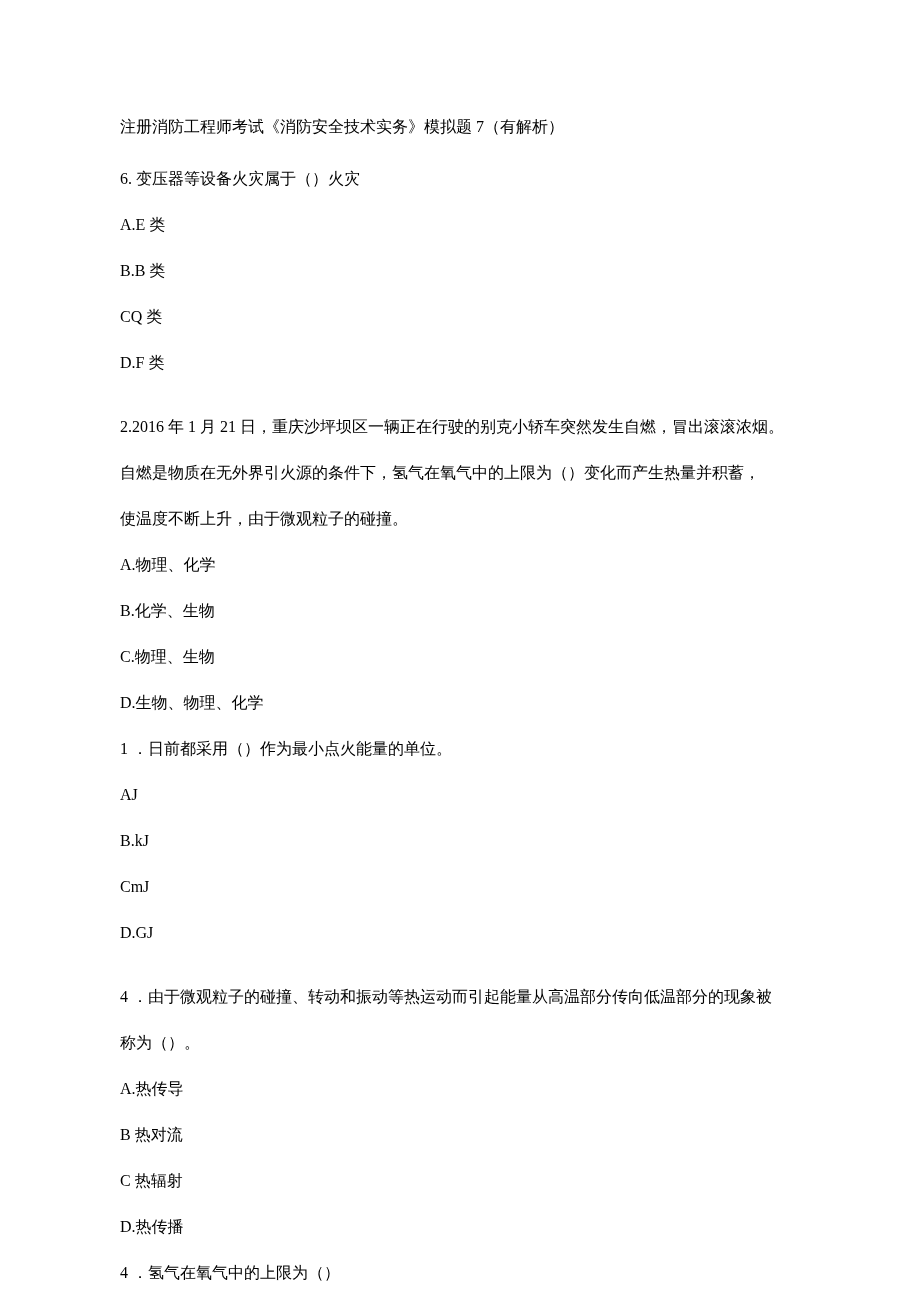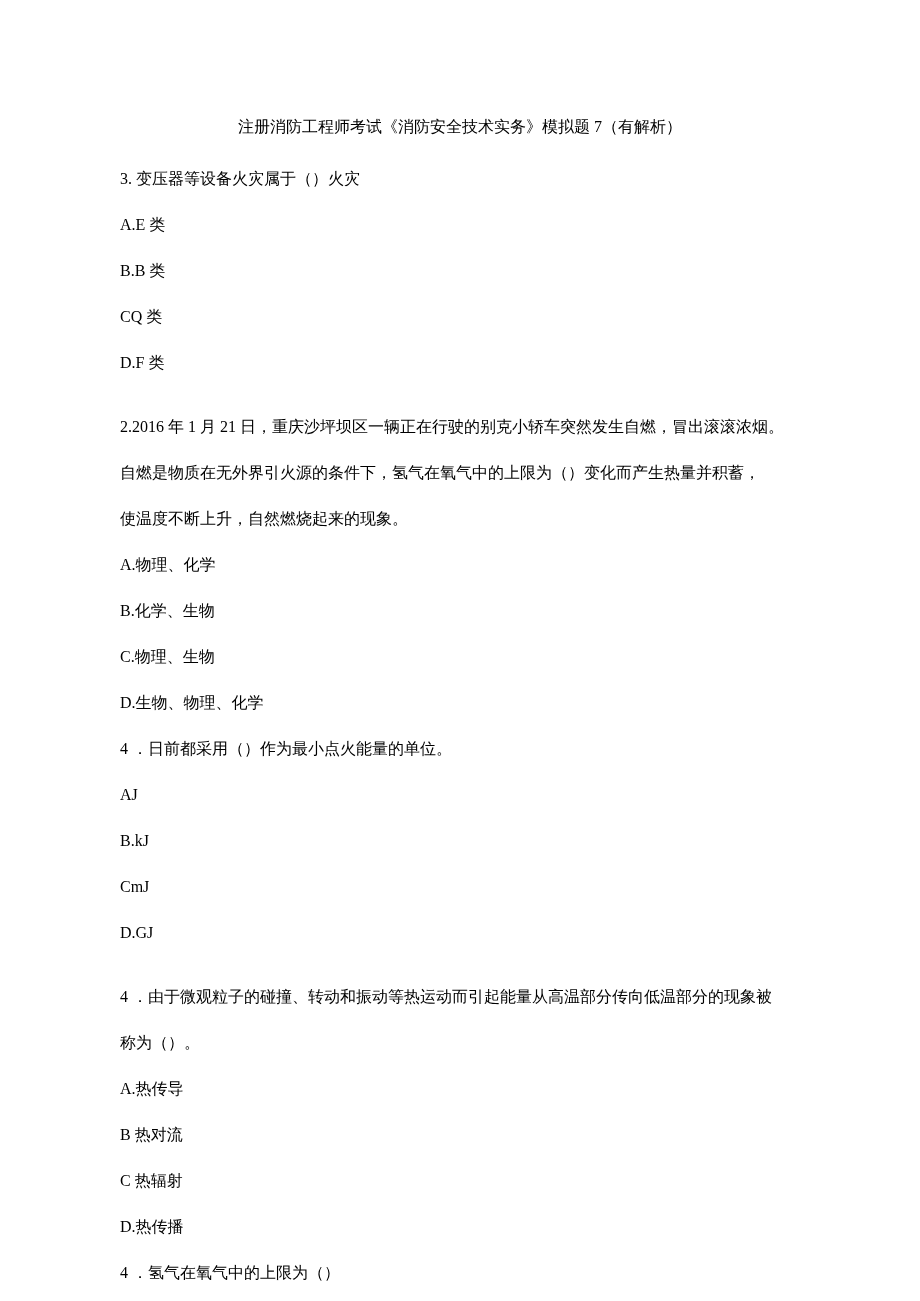--- a/index.html
+++ b/index.html
@@ -11,54 +11,53 @@
       width: 920px;
       min-height: 1301px;
       background: #ffffff;
       font-family: "SimSun", "宋体", serif;
       font-size: 16px;
       color: #000000;
       padding: 115px 120px 40px 120px;
       line-height: 1.5;
     }
     .title {
-      text-align: center;
       margin-bottom: 28px;
       font-size: 16px;
     }
     .line {
       margin-bottom: 22px;
       text-align: justify;
     }
     .spacer {
       height: 18px;
     }
   </style>
 </head>
 <body>
 
 <div class="title">注册消防工程师考试《消防安全技术实务》模拟题 7（有解析）</div>
 
-<div class="line">3. 变压器等设备火灾属于（）火灾</div>
+<div class="line">6. 变压器等设备火灾属于（）火灾</div>
 <div class="line">A.E 类</div>
 <div class="line">B.B 类</div>
 <div class="line">CQ 类</div>
 <div class="line">D.F 类</div>
 
 <div class="spacer"></div>
 
 <div class="line">2.2016 年 1 月 21 日，重庆沙坪坝区一辆正在行驶的别克小轿车突然发生自燃，冒出滚滚浓烟。</div>
 <div class="line">自燃是物质在无外界引火源的条件下，氢气在氧气中的上限为（）变化而产生热量并积蓄，</div>
-<div class="line">使温度不断上升，自然燃烧起来的现象。</div>
+<div class="line">使温度不断上升，由于微观粒子的碰撞。</div>
 <div class="line">A.物理、化学</div>
 <div class="line">B.化学、生物</div>
 <div class="line">C.物理、生物</div>
 <div class="line">D.生物、物理、化学</div>
 
-<div class="line">4 ．日前都采用（）作为最小点火能量的单位。</div>
+<div class="line">1 ．日前都采用（）作为最小点火能量的单位。</div>
 <div class="line">AJ</div>
 <div class="line">B.kJ</div>
 <div class="line">CmJ</div>
 <div class="line">D.GJ</div>
 
 <div class="spacer"></div>
 
 <div class="line">4 ．由于微观粒子的碰撞、转动和振动等热运动而引起能量从高温部分传向低温部分的现象被</div>
 <div class="line">称为（）。</div>
 <div class="line">A.热传导</div>

